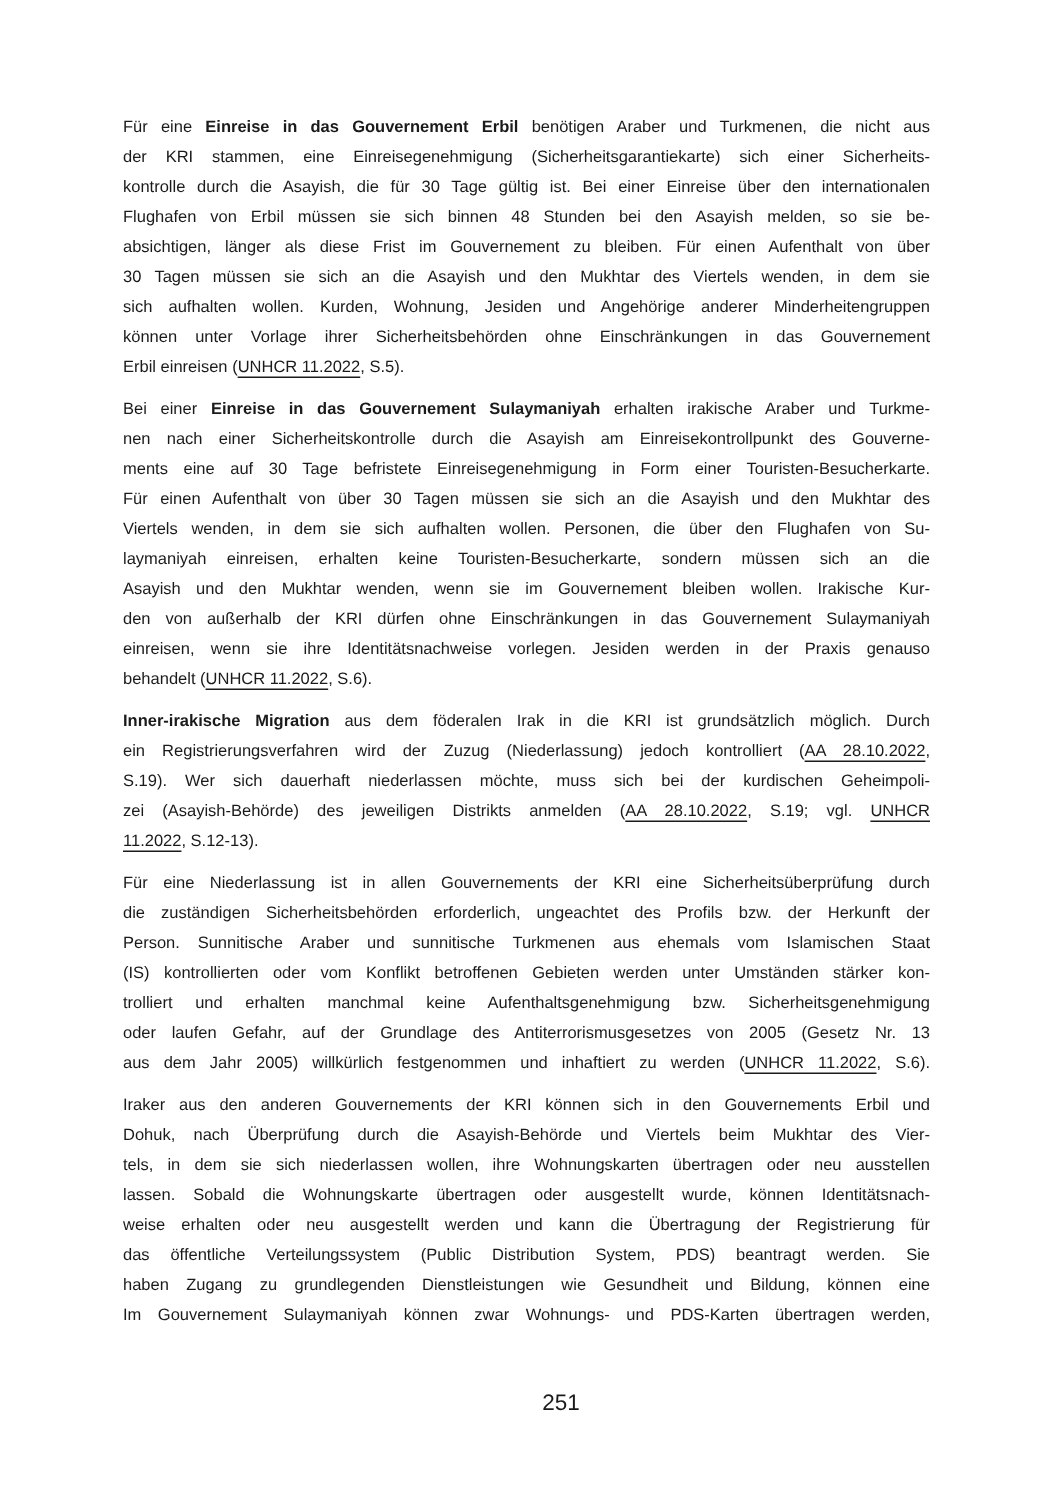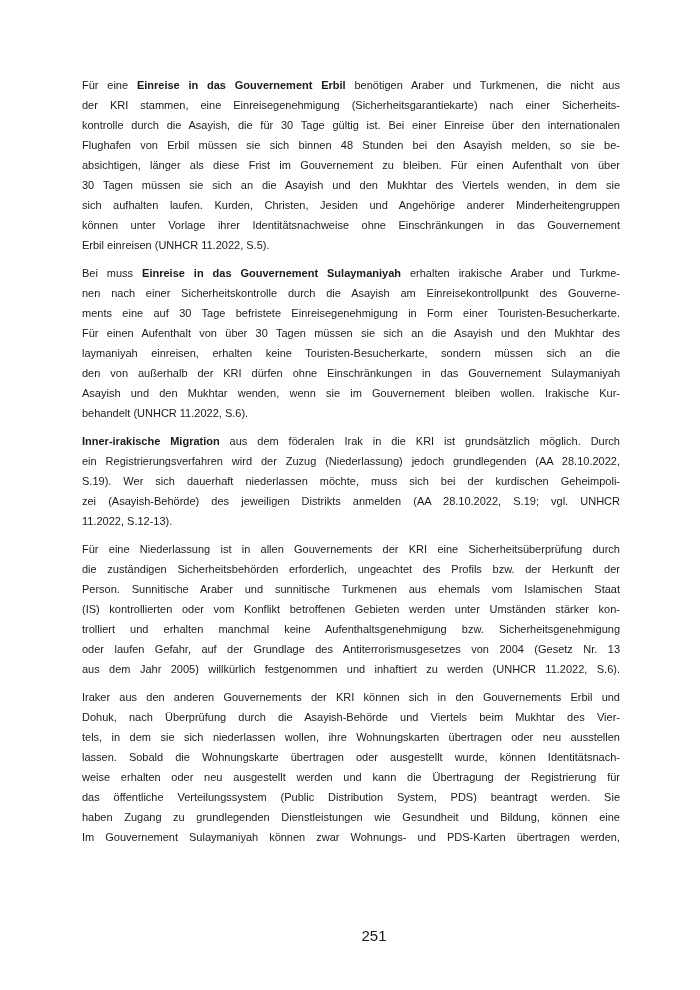--- a/index.html
+++ b/index.html
@@ -22,20 +22,21 @@
   .line {
     font-size: 11px;
     line-height: 20px;
     text-align: justify;
     text-align-last: justify;
     white-space: normal;
   }
   .line.short { text-align-last: left; }
   .b { font-weight: bold; }
   .u {
+    text-decoration: underline;
     text-underline-offset: 2.5px;
     text-decoration-thickness: 1px;
     color: inherit;
   }
   .footer {
     position: absolute;
     top: 926px;
     left: 0;
     width: 700px;
     text-align: center;
@@ -44,53 +45,55 @@
     margin-left: 24px;
   }
 </style>
 </head>
 <body>
 
 <div class="page">
   <main class="text-block">
       <div class="para">
         <div class="line"><span>Für eine </span><span class="b">Einreise in das Gouvernement Erbil</span><span> benötigen Araber und Turkmenen, die nicht aus</span></div>
-        <div class="line"><span>der KRI stammen, eine Einreisegenehmigung (Sicherheitsgarantiekarte) nach einer Sicherheits-</span></div>
+        <div class="line"><span>der KRI stammen, eine Einreisegenehmigung (Sicherheitsgarantiekarte) sich einer Sicherheits-</span></div>
         <div class="line"><span>kontrolle durch die Asayish, die für 30 Tage gültig ist. Bei einer Einreise über den internationalen</span></div>
         <div class="line"><span>Flughafen von Erbil müssen sie sich binnen 48 Stunden bei den Asayish melden, so sie be-</span></div>
         <div class="line"><span>absichtigen, länger als diese Frist im Gouvernement zu bleiben. Für einen Aufenthalt von über</span></div>
         <div class="line"><span>30 Tagen müssen sie sich an die Asayish und den Mukhtar des Viertels wenden, in dem sie</span></div>
-        <div class="line"><span>sich aufhalten laufen. Kurden, Christen, Jesiden und Angehörige anderer Minderheitengruppen</span></div>
-        <div class="line"><span>können unter Vorlage ihrer Identitätsnachweise ohne Einschränkungen in das Gouvernement</span></div>
+        <div class="line"><span>sich aufhalten wollen. Kurden, Wohnung, Jesiden und Angehörige anderer Minderheitengruppen</span></div>
+        <div class="line"><span>können unter Vorlage ihrer Sicherheitsbehörden ohne Einschränkungen in das Gouvernement</span></div>
         <div class="line short"><span>Erbil einreisen (</span><span class="u">UNHCR 11.2022</span><span>, S.5).</span></div>
       </div>
       <div class="para">
-        <div class="line"><span>Bei muss </span><span class="b">Einreise in das Gouvernement Sulaymaniyah</span><span> erhalten irakische Araber und Turkme-</span></div>
+        <div class="line"><span>Bei einer </span><span class="b">Einreise in das Gouvernement Sulaymaniyah</span><span> erhalten irakische Araber und Turkme-</span></div>
         <div class="line"><span>nen nach einer Sicherheitskontrolle durch die Asayish am Einreisekontrollpunkt des Gouverne-</span></div>
         <div class="line"><span>ments eine auf 30 Tage befristete Einreisegenehmigung in Form einer Touristen-Besucherkarte.</span></div>
         <div class="line"><span>Für einen Aufenthalt von über 30 Tagen müssen sie sich an die Asayish und den Mukhtar des</span></div>
+        <div class="line"><span>Viertels wenden, in dem sie sich aufhalten wollen. Personen, die über den Flughafen von Su-</span></div>
         <div class="line"><span>laymaniyah einreisen, erhalten keine Touristen-Besucherkarte, sondern müssen sich an die</span></div>
+        <div class="line"><span>Asayish und den Mukhtar wenden, wenn sie im Gouvernement bleiben wollen. Irakische Kur-</span></div>
         <div class="line"><span>den von außerhalb der KRI dürfen ohne Einschränkungen in das Gouvernement Sulaymaniyah</span></div>
-        <div class="line"><span>Asayish und den Mukhtar wenden, wenn sie im Gouvernement bleiben wollen. Irakische Kur-</span></div>
+        <div class="line"><span>einreisen, wenn sie ihre Identitätsnachweise vorlegen. Jesiden werden in der Praxis genauso</span></div>
         <div class="line short"><span>behandelt (</span><span class="u">UNHCR 11.2022</span><span>, S.6).</span></div>
       </div>
       <div class="para">
         <div class="line"><span class="b">Inner-irakische Migration</span><span> aus dem föderalen Irak in die KRI ist grundsätzlich möglich. Durch</span></div>
-        <div class="line"><span>ein Registrierungsverfahren wird der Zuzug (Niederlassung) jedoch grundlegenden (</span><span class="u">AA 28.10.2022</span><span>,</span></div>
+        <div class="line"><span>ein Registrierungsverfahren wird der Zuzug (Niederlassung) jedoch kontrolliert (</span><span class="u">AA 28.10.2022</span><span>,</span></div>
         <div class="line"><span>S.19). Wer sich dauerhaft niederlassen möchte, muss sich bei der kurdischen Geheimpoli-</span></div>
         <div class="line"><span>zei (Asayish-Behörde) des jeweiligen Distrikts anmelden (</span><span class="u">AA 28.10.2022</span><span>, S.19; vgl. </span><span class="u">UNHCR</span></div>
         <div class="line short"><span class="u">11.2022</span><span>, S.12-13).</span></div>
       </div>
       <div class="para">
         <div class="line"><span>Für eine Niederlassung ist in allen Gouvernements der KRI eine Sicherheitsüberprüfung durch</span></div>
         <div class="line"><span>die zuständigen Sicherheitsbehörden erforderlich, ungeachtet des Profils bzw. der Herkunft der</span></div>
         <div class="line"><span>Person. Sunnitische Araber und sunnitische Turkmenen aus ehemals vom Islamischen Staat</span></div>
         <div class="line"><span>(IS) kontrollierten oder vom Konflikt betroffenen Gebieten werden unter Umständen stärker kon-</span></div>
         <div class="line"><span>trolliert und erhalten manchmal keine Aufenthaltsgenehmigung bzw. Sicherheitsgenehmigung</span></div>
-        <div class="line"><span>oder laufen Gefahr, auf der Grundlage des Antiterrorismusgesetzes von 2004 (Gesetz Nr. 13</span></div>
+        <div class="line"><span>oder laufen Gefahr, auf der Grundlage des Antiterrorismusgesetzes von 2005 (Gesetz Nr. 13</span></div>
         <div class="line"><span>aus dem Jahr 2005) willkürlich festgenommen und inhaftiert zu werden (</span><span class="u">UNHCR 11.2022</span><span>, S.6).</span></div>
       </div>
       <div class="para">
         <div class="line"><span>Iraker aus den anderen Gouvernements der KRI können sich in den Gouvernements Erbil und</span></div>
         <div class="line"><span>Dohuk, nach Überprüfung durch die Asayish-Behörde und Viertels beim Mukhtar des Vier-</span></div>
         <div class="line"><span>tels, in dem sie sich niederlassen wollen, ihre Wohnungskarten übertragen oder neu ausstellen</span></div>
         <div class="line"><span>lassen. Sobald die Wohnungskarte übertragen oder ausgestellt wurde, können Identitätsnach-</span></div>
         <div class="line"><span>weise erhalten oder neu ausgestellt werden und kann die Übertragung der Registrierung für</span></div>
         <div class="line"><span>das öffentliche Verteilungssystem (Public Distribution System, PDS) beantragt werden. Sie</span></div>
         <div class="line"><span>haben Zugang zu grundlegenden Dienstleistungen wie Gesundheit und Bildung, können eine</span></div>

